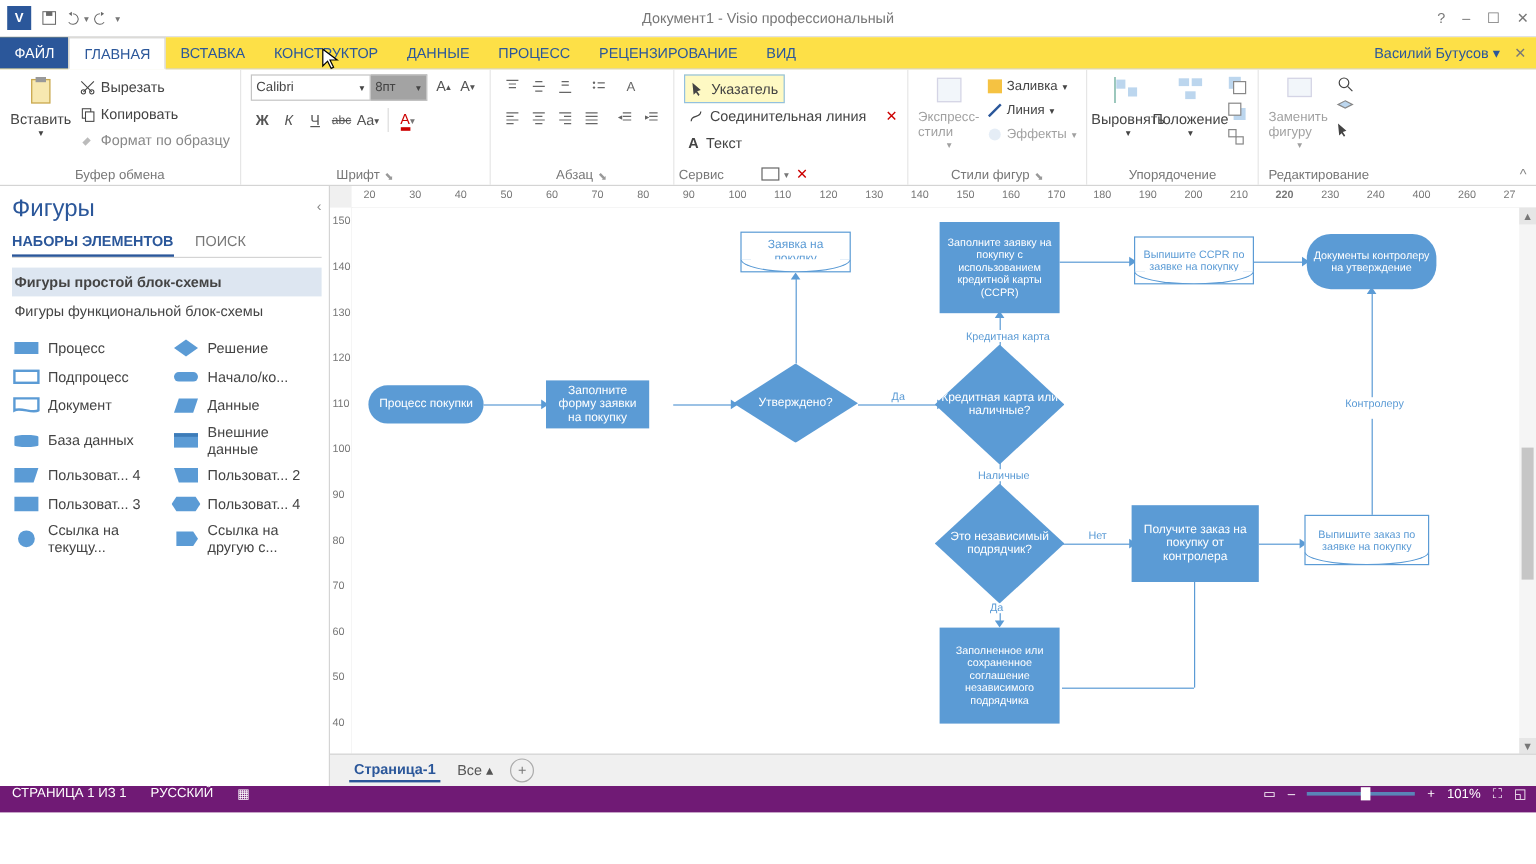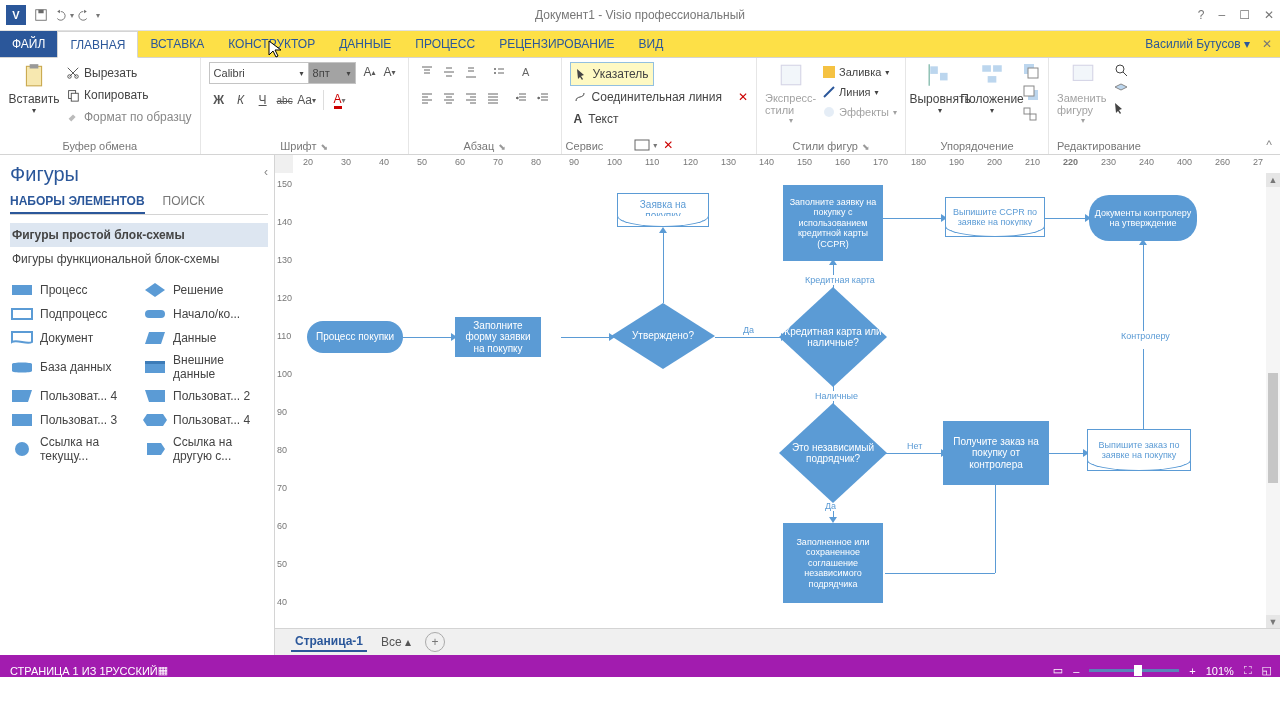--- a/index.html
+++ b/index.html
@@ -73,21 +73,21 @@
 .hscroll .track{position:absolute;left:330px;right:330px;top:0;bottom:0;background:#e6e6e6}
 .hscroll .thumb{position:absolute;left:330px;width:280px;top:0;bottom:0;background:#c6c6c6}
 .hscroll .arr{position:absolute;top:0;width:14px;height:14px;background:#e6e6e6;display:flex;align-items:center;justify-content:center;color:#777;font-size:9px;cursor:pointer}
 .vscroll{position:absolute;right:0;top:18px;bottom:26px;width:14px;background:#f5f5f5}
 .vscroll .thumb{position:absolute;top:200px;height:110px;left:2px;right:2px;background:#c6c6c6}
 .vscroll .arr{position:absolute;left:0;width:14px;height:14px;background:#e6e6e6;display:flex;align-items:center;justify-content:center;color:#777;font-size:9px;cursor:pointer}
 .page-tabs{position:absolute;left:0;right:0;bottom:0;height:26px;background:#f0f0f0;display:flex;align-items:center;gap:14px;padding-left:16px;border-top:1px solid #d4d4d4}
 .page-tab{color:#2b579a;font-weight:600;border-bottom:2px solid #2b579a;padding:2px 4px;cursor:pointer}
 .page-all{color:#555;cursor:pointer}
 .page-add{width:18px;height:18px;border:1px solid #aaa;border-radius:50%;display:flex;align-items:center;justify-content:center;cursor:pointer;color:#777}
-.statusbar{height:22px;background:#a21caf;color:#fff;display:flex;align-items:flex-end;padding:0 10px;font-size:11px;gap:0;position:relative}
+.statusbar{height:22px;background:#701a75;color:#fff;display:flex;align-items:flex-start;padding:0 10px;font-size:11px;gap:20px;position:relative}
 .statusbar .right{position:absolute;right:8px;display:flex;align-items:center;gap:10px}
 .zoom-track{width:90px;height:3px;background:#5a84b8;position:relative}
 .zoom-thumb{position:absolute;left:50%;top:-4px;width:8px;height:11px;background:#fff}
 .cursor-arrow{position:absolute;left:268px;top:40px;z-index:100;pointer-events:none}
 .dlaunch{font-size:9px;color:#999;align-self:flex-end;cursor:pointer;margin-left:4px}
 .collapse-ribbon{position:absolute;right:8px;bottom:2px;color:#888;cursor:pointer}
 </style>
 </head>
 <body>
 

